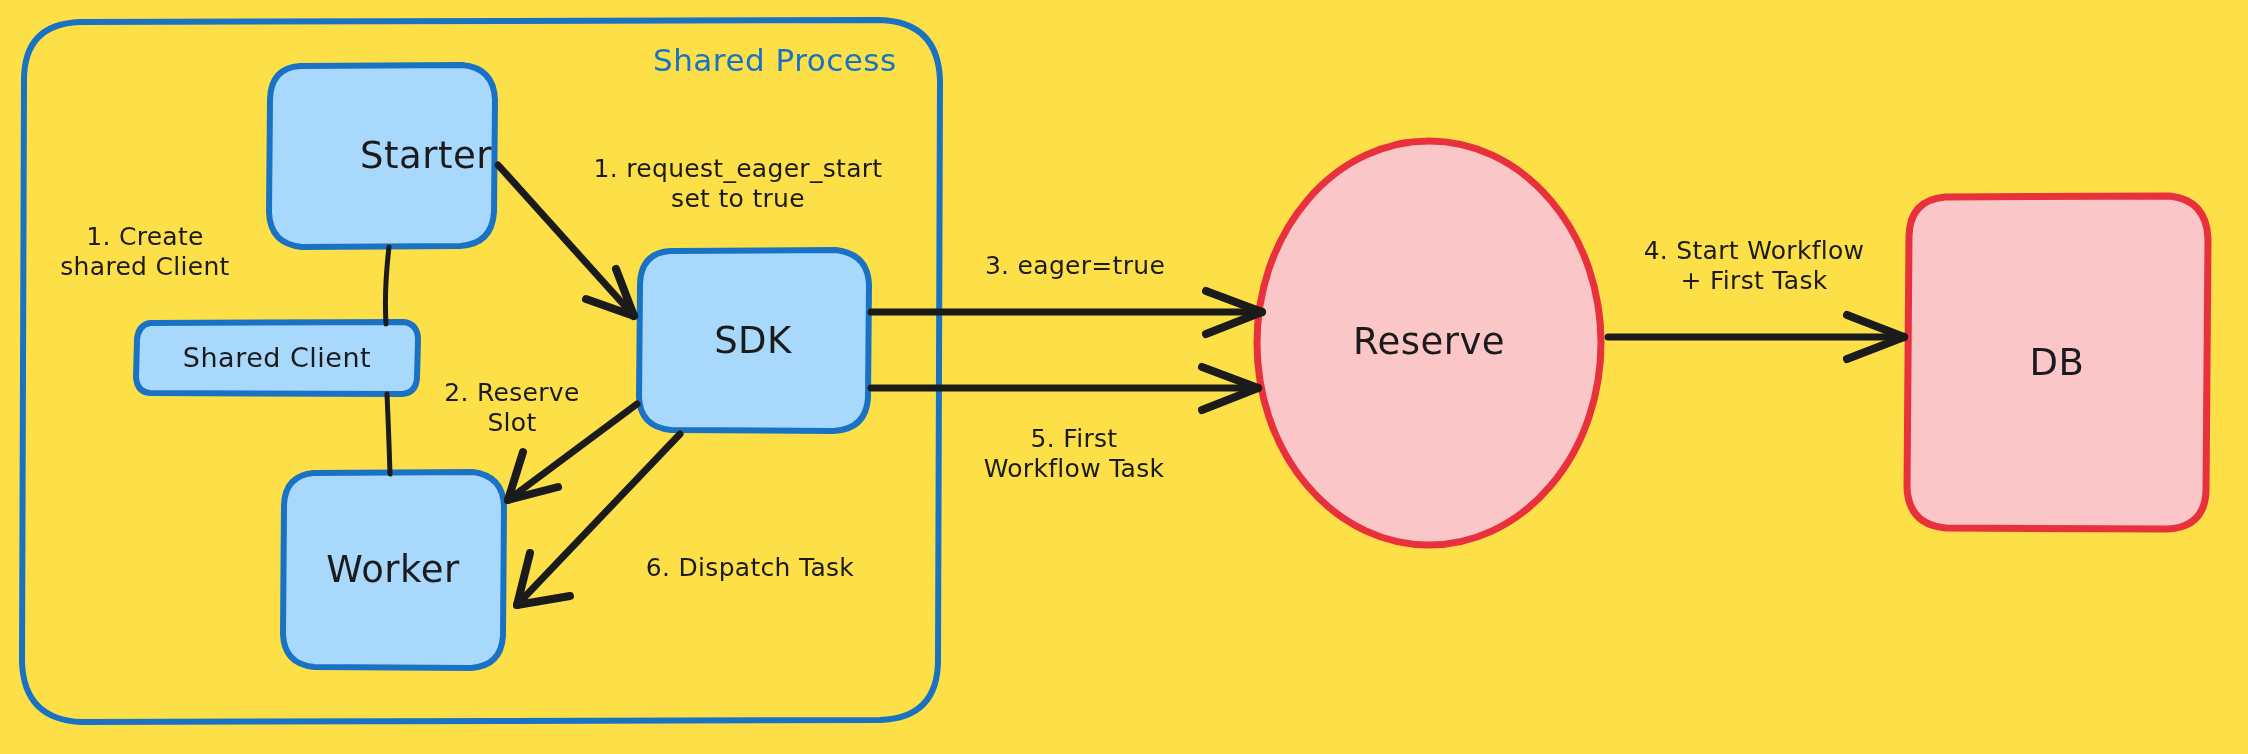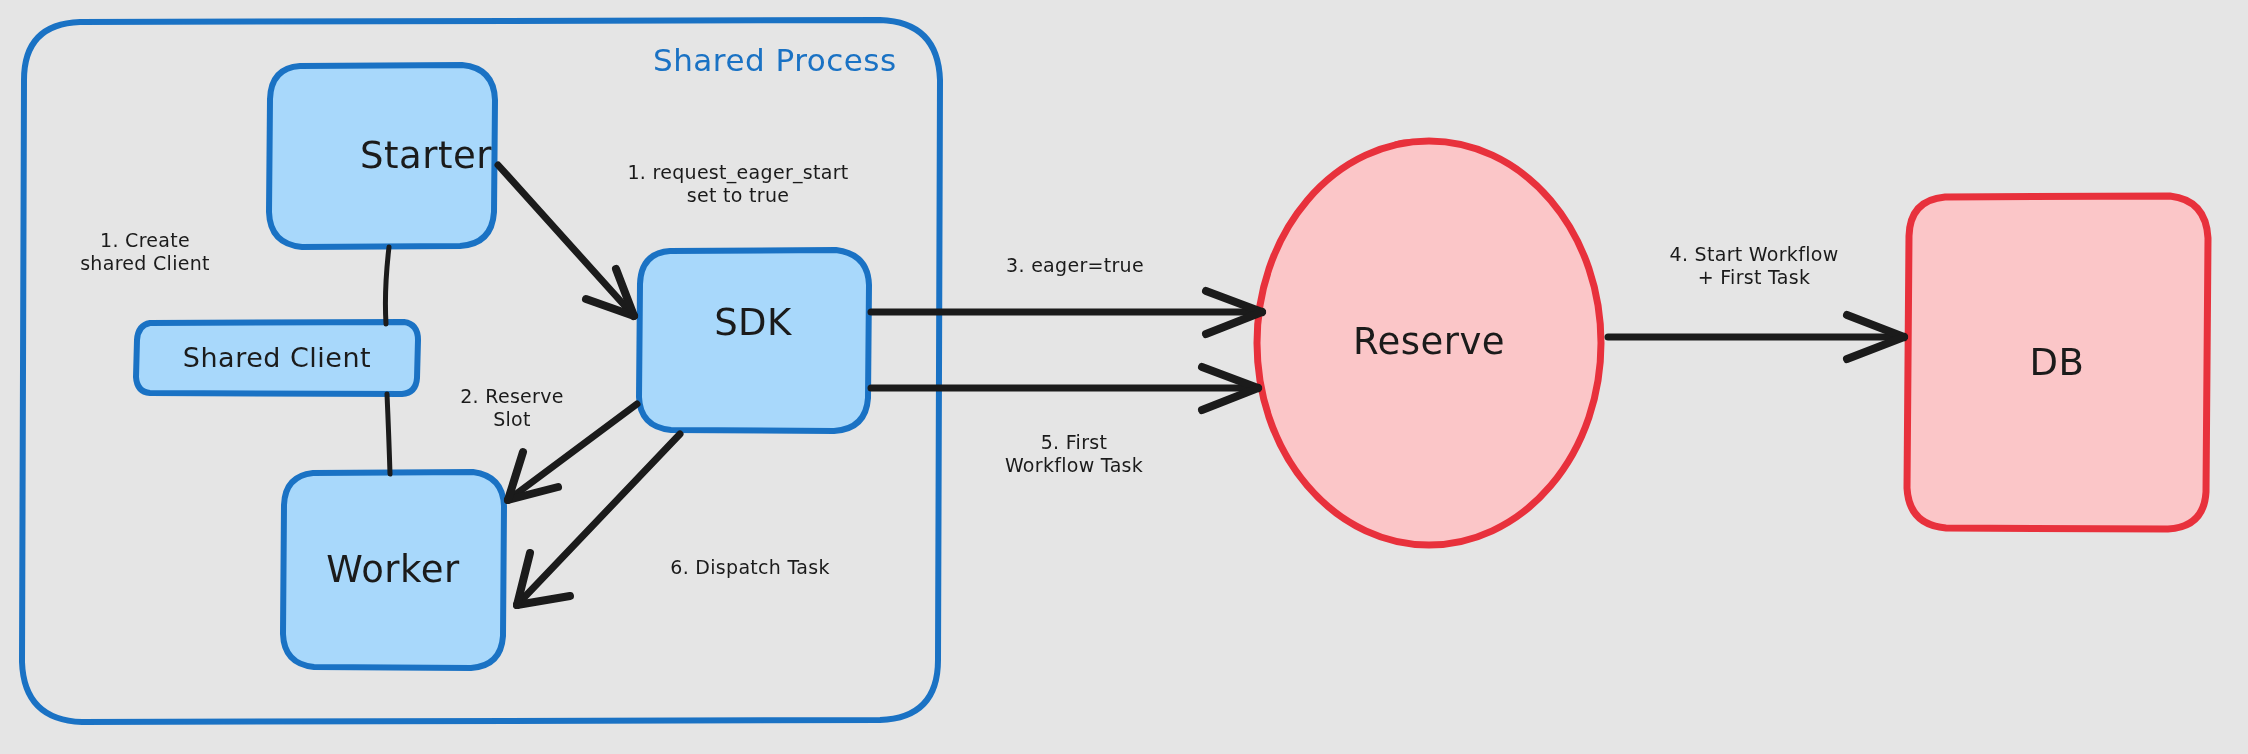--- a/index.html
+++ b/index.html
@@ -8,21 +8,21 @@
     padding: 0;
     background: #ffffff;
   }
   body {
     font-family: "DejaVu Sans", sans-serif;
   }
   #canvas {
     position: relative;
     width: 2248px;
     height: 754px;
-    background: #e5e5e5;
+    background: #fde047;
     overflow: hidden;
   }
   svg.layer {
     position: absolute;
     left: 0;
     top: 0;
     width: 2248px;
     height: 754px;
   }
   .node-label {
@@ -53,21 +53,21 @@
   .group-title {
     position: absolute;
     color: #1a72c4;
     font-family: "DejaVu Sans", sans-serif;
     white-space: pre-line;
     letter-spacing: 0.5px;
   }
   .fs-big   { font-size: 37px; }
   .fs-mid   { font-size: 31px; }
   .fs-small { font-size: 27px; }
-  .fs-edge  { font-size: 19px; }
+  .fs-edge  { font-size: 25px; }
 </style>
 </head>
 <body>
 
 <div id="canvas">
 
   <svg class="layer" viewBox="0 0 2248 754">
 
     <g>
       <path d="M 80 22 L 880 20 Q 938 22 940 80 L 938 660 Q 938 718 880 720 L 82 722 Q 24 720 22 662 L 24 80 Q 24 24 80 22 Z" fill="none" stroke="#1a72c4" stroke-width="6" stroke-linecap="round" stroke-linejoin="round"></path>
@@ -142,21 +142,21 @@
   </svg>
 
   <div class="group-title fs-mid" style="left:653px; top:42px;">Shared Process</div>
 
   <div class="node-label fs-big" style="left:268px; top:65px; width:228px; height:182px;margin-left:44px;">Starter</div>
 
   <div class="node-label fs-small" style="left:136px; top:322px; width:282px; height:72px;">Shared Client</div>
 
   <div class="node-label fs-big" style="left:282px; top:472px; width:222px; height:196px;">Worker</div>
 
-  <div class="node-label fs-big" style="left:638px; top:232px; width:230px; height:182px;">SDK</div>
+  <div class="node-label fs-big" style="left:638px; top:250px; width:230px; height:182px;">SDK</div>
 
   <div class="node-label fs-big" style="left:1255px; top:140px; width:348px; height:404px;">Reserve</div>
 
   <div class="node-label fs-big" style="left:1906px; top:196px; width:302px; height:334px;">DB</div>
 
   <div class="edge-label fs-edge" style="left:20px; top:216px; width:250px; height:72px;">1. Create
 shared Client</div>
 
   <div class="edge-label fs-edge" style="left:528px; top:148px; width:420px; height:72px;">1. request_eager_start
 set to true</div>

